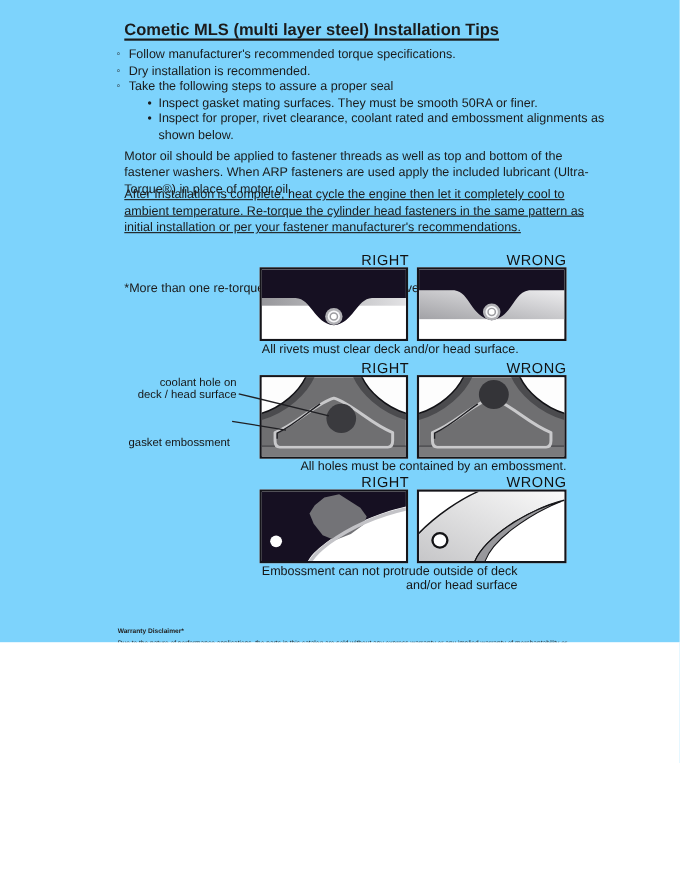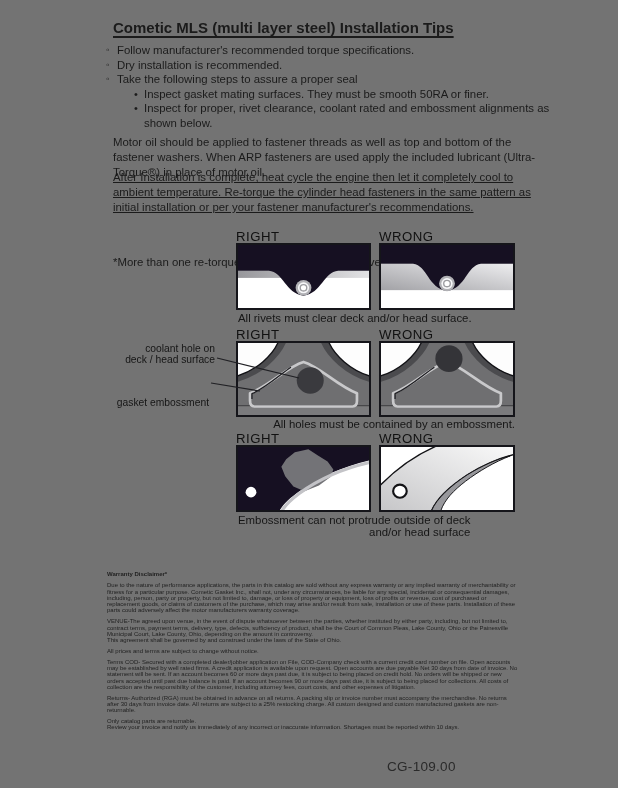--- a/index.html
+++ b/index.html
@@ -1,31 +1,31 @@
 <!DOCTYPE html>
 <html><head>
 <meta charset="utf-8">
 <style>
   html,body{margin:0;padding:0;background:#ffffff;}
-  #page{position:relative;width:618px;height:788px;background:#737373;overflow:hidden;
+  #page{position:relative;width:618px;height:584px;background:#7dd3fc;overflow:hidden;
         font-family:"Liberation Sans",sans-serif;color:#1b1b1b;}
   .abs{position:absolute;}
   #title{left:113px;top:19px;font-size:15px;font-weight:bold;
          text-decoration:underline;text-decoration-thickness:1.5px;text-underline-offset:3px;}
   #bullets{left:106px;top:43px;font-size:11.4px;line-height:14.6px;width:470px;}
   .bullet-row{display:flex;}
   .b-marker{width:11px;flex:0 0 11px;font-size:10px;}
   .sub{padding-left:28px;}
   .sub .b-marker{width:10px;flex:0 0 10px;font-size:11px;}
   #diesel-heading{left:113px;top:117px;font-size:12.8px;font-weight:bold;}
   .para{left:113px;width:432px;font-size:11.4px;line-height:15px;}
   #para1{top:135px;}
   #para2{top:170px;text-decoration:underline;}
   #retorque-note{top:207px;margin-top:48px;}
-  .rw-hdr{width:136px;text-align:left;font-size:13.2px;letter-spacing:.5px;color:#111;}
+  .rw-hdr{width:136px;text-align:right;font-size:13.2px;letter-spacing:.5px;color:#111;}
   .hdr-r1{top:229px;} .hdr-r2{top:327px;} .hdr-r3{top:431px;}
   .hcl{left:236px;} .hcr{left:379px;}
   .panel{border:2px solid #15151a;background:#fff;}
   .panel svg{display:block;width:100%;height:100%;}
   #p1r{left:236px;top:243px;width:131px;height:63px;}
   #p1w{left:379px;top:243px;width:132px;height:63px;}
   #p2r{left:236px;top:341px;width:131px;height:72px;}
   #p2w{left:379px;top:341px;width:132px;height:72px;}
   #p3r{left:236px;top:445px;width:131px;height:63px;}
   #p3w{left:379px;top:445px;width:132px;height:63px;}

